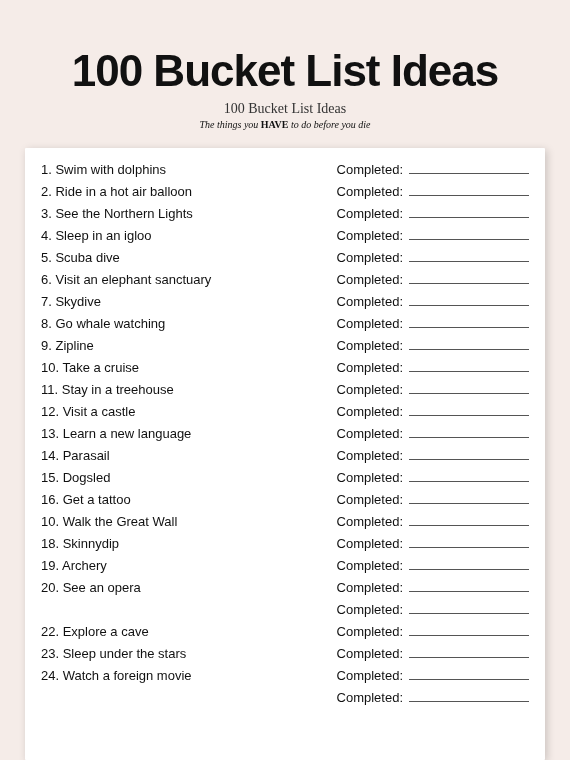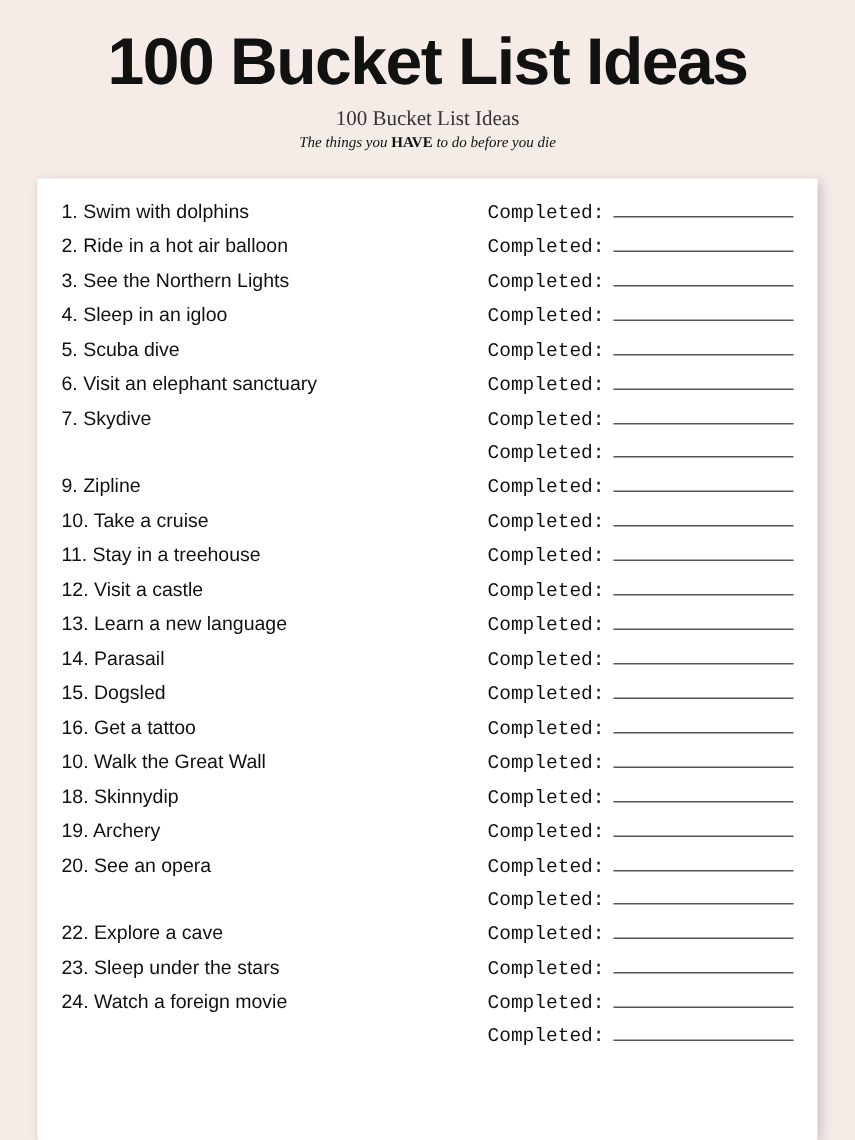--- a/index.html
+++ b/index.html
@@ -12,20 +12,21 @@
       display: flex;
       flex-direction: column;
       align-items: center;
       overflow: hidden;
     }
 
     .header-section {
       width: 100%;
       text-align: center;
       padding: 18px 20px 12px;
+      margin-top: 29px;
     }
 
     .main-title {
       font-family: Arial, Helvetica, sans-serif;
       font-weight: 900;
       font-size: 44px;
       color: #111;
       letter-spacing: -1px;
       line-height: 1.1;
     }
@@ -73,21 +74,21 @@
 
     .item-text {
       font-family: Arial, Helvetica, sans-serif;
       font-size: 13px;
       color: #111;
       flex: 0 0 auto;
       min-width: 200px;
     }
 
     .completed-area {
-      font-family: Liberation Mono, monospace;
+      font-family: Liberation Sans, sans-serif;
       font-size: 13px;
       color: #111;
       display: flex;
       align-items: baseline;
       gap: 4px;
       flex: 1;
       justify-content: flex-end;
     }
 
     .completed-label {
@@ -157,20 +158,21 @@
       </div>
     </div>
     <div class="list-item">
       <span class="item-text">7. Skydive</span>
       <div class="completed-area">
         <span class="completed-label">Completed:</span>
         <span class="completed-line"></span>
       </div>
     </div>
     <div class="list-item">
+      <span class="item-text">8. Go whale watching</span>
       <div class="completed-area">
         <span class="completed-label">Completed:</span>
         <span class="completed-line"></span>
       </div>
     </div>
     <div class="list-item">
       <span class="item-text">9. Zipline</span>
       <div class="completed-area">
         <span class="completed-label">Completed:</span>
         <span class="completed-line"></span>

